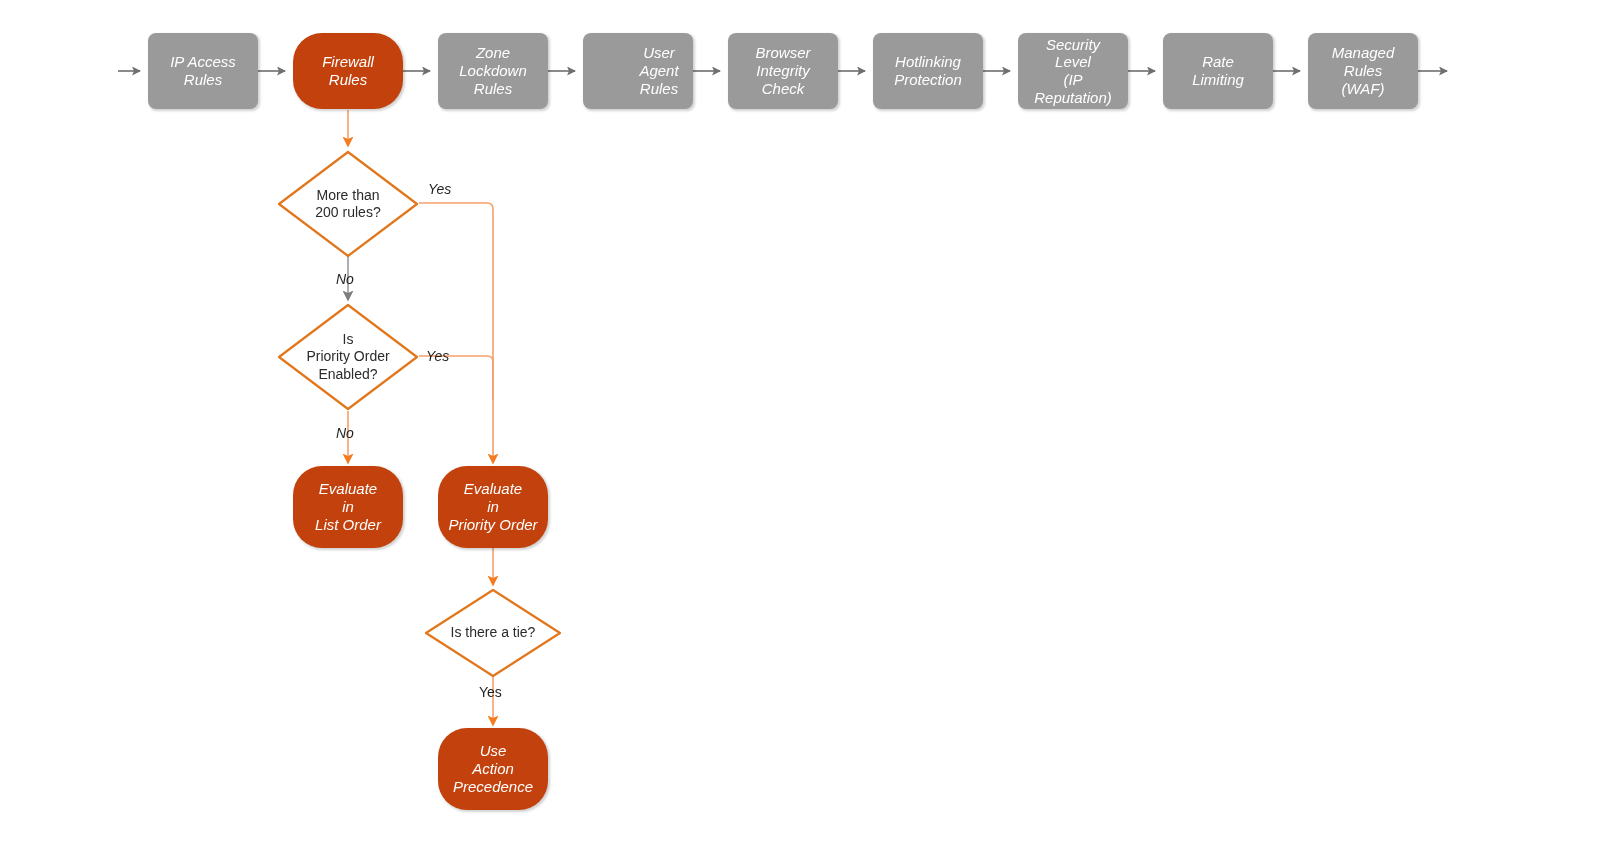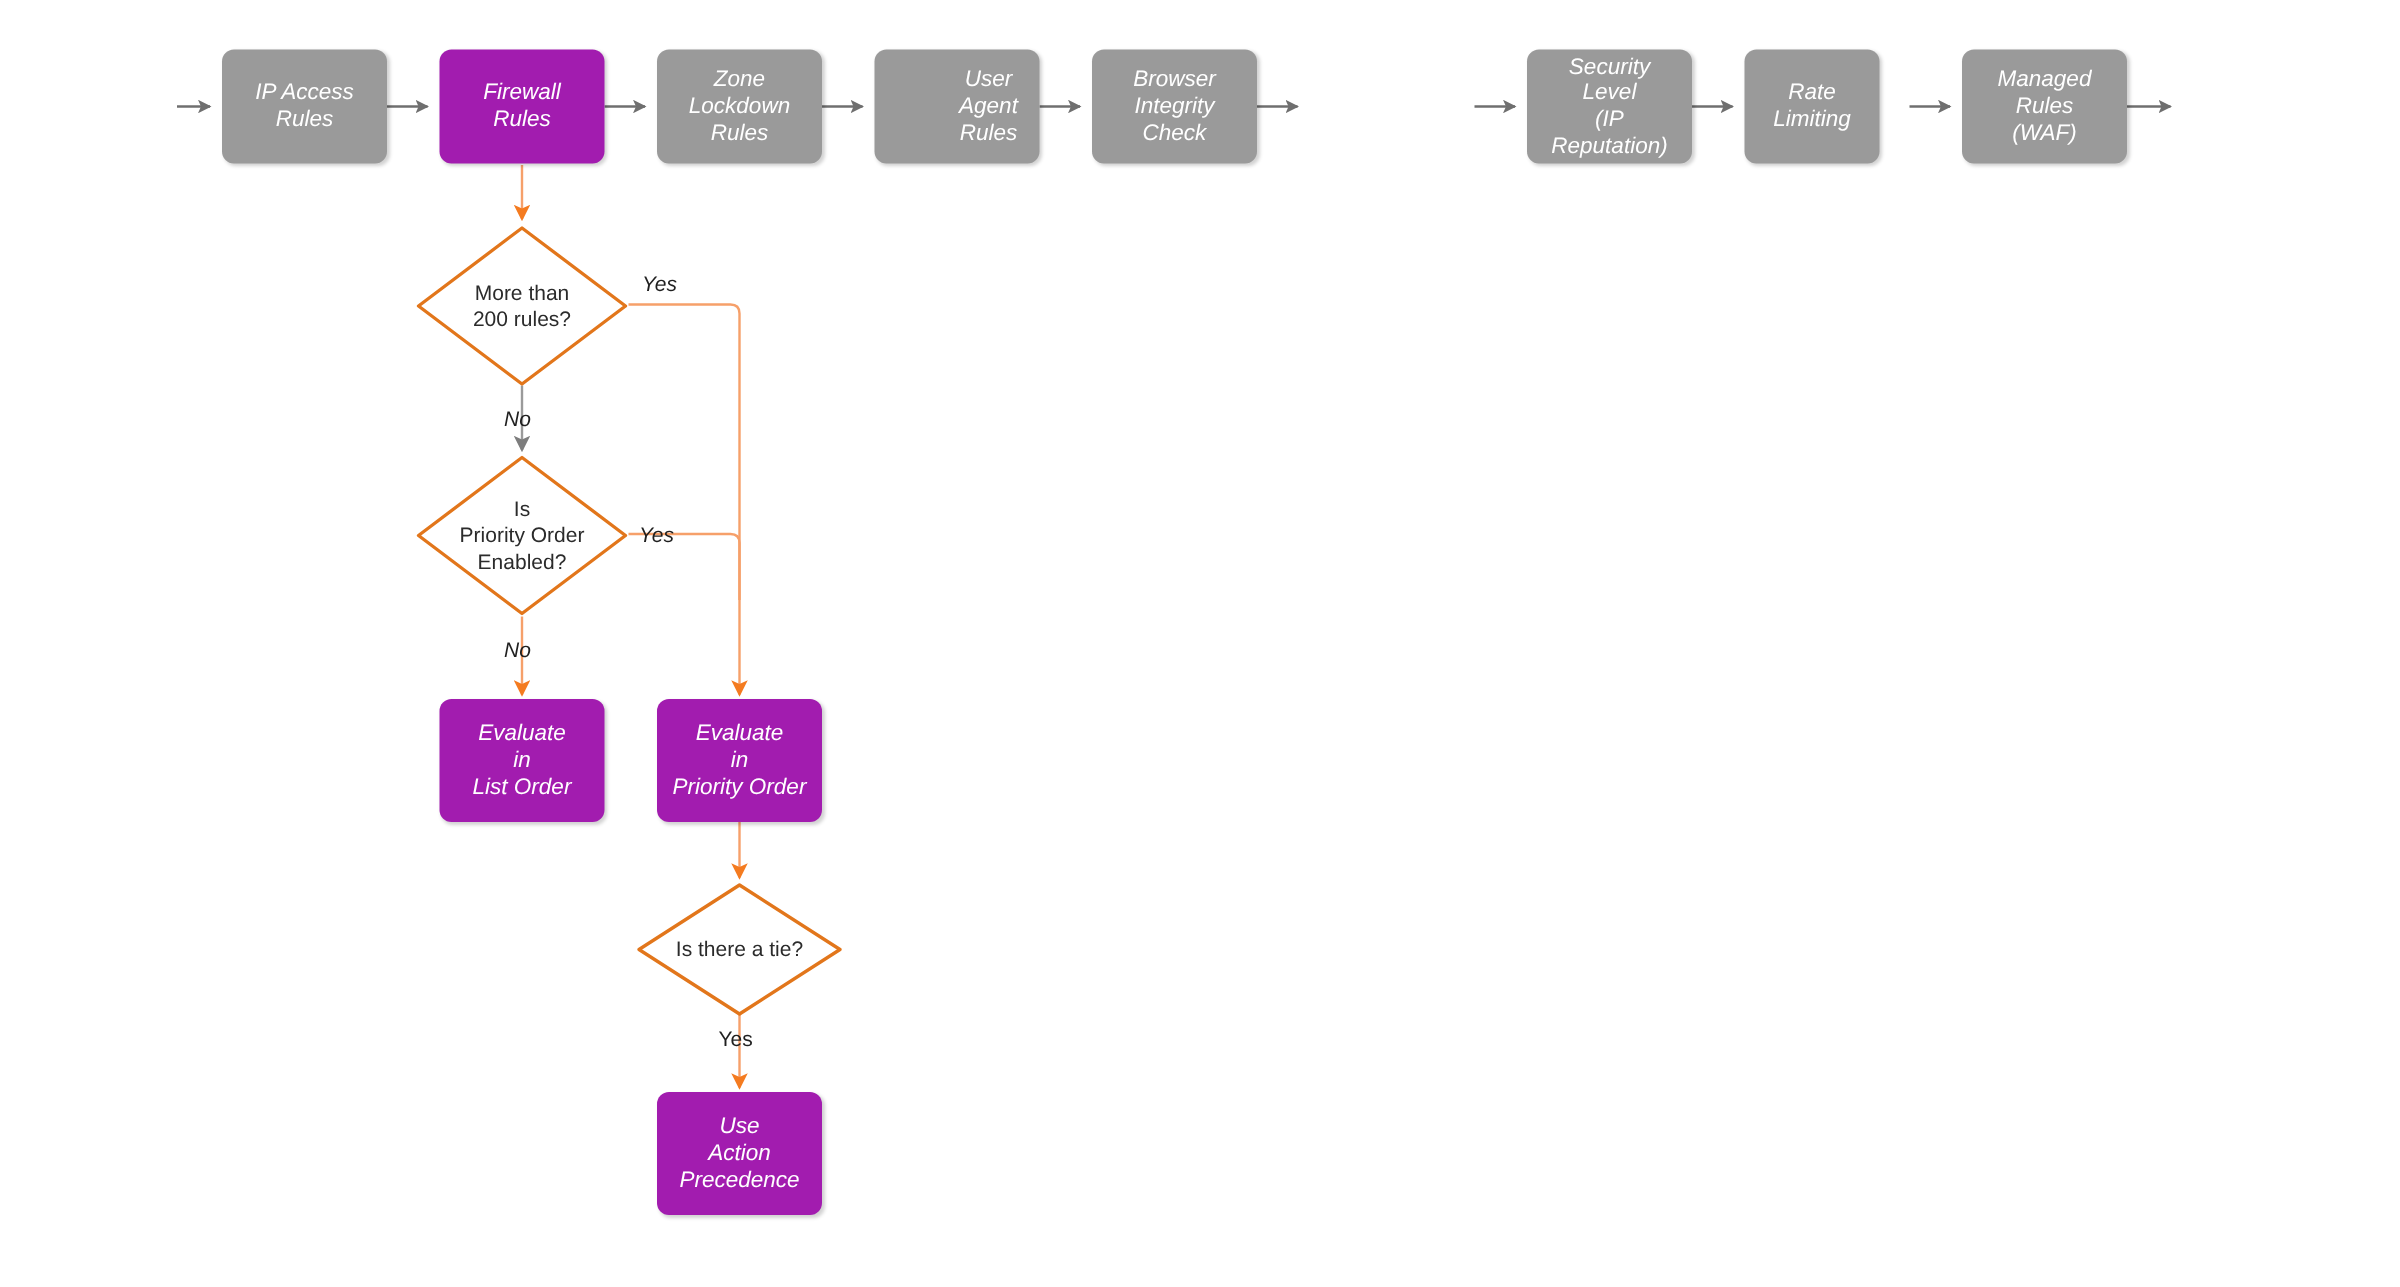--- a/index.html
+++ b/index.html
@@ -40,21 +40,21 @@
   
   .proc {
     border-radius: 8px;
     font-style: italic;
     font-size: 15px;
     color: #ffffff;
     padding: 4px 6px;
     box-shadow: 1.5px 1.5px 2.5px rgba(0,0,0,0.18);
   }
   .proc.gray   { background: #9a9a9a; }
-  .proc.orange { background: #a21caf; }
+  .proc.orange { background: #c2410c; border-radius: 29px; }
 
   
   .circle {
     border-radius: 50%;
     font-style: italic;
     font-weight: bold;
     font-size: 15px;
   }
   .circle.outline {
     background: #ffffff;
@@ -180,30 +180,36 @@
   </div>
 
   <div class="node proc gray" style="left:728px; top:33px; width:110px; height:76px;">
     <span>
       <span>Browser</span><br>
       <span>Integrity</span><br>
       <span>Check</span>
     </span>
   </div>
 
+  <div class="node proc gray" style="left:873px; top:33px; width:110px; height:76px;">
+    <span>
+      <span>Hotlinking</span><br>
+      <span>Protection</span>
+    </span>
+  </div>
 
   <div class="node proc gray" style="left:1018px; top:33px; width:110px; height:76px;justify-content:flex-end;">
     <span>
       <span>Security</span><br>
       <span>Level</span><br>
       <span>(IP Reputation)</span>
     </span>
   </div>
 
-  <div class="node proc gray" style="left:1163px; top:33px; width:90px; height:76px;">
+  <div class="node proc gray" style="left:1163px; top:33px; width:110px; height:76px;">
     <span>
       <span>Rate</span><br>
       <span>Limiting</span>
     </span>
   </div>
 
   <div class="node proc gray" style="left:1308px; top:33px; width:110px; height:76px;">
     <span>
       <span>Managed</span><br>
       <span>Rules</span><br>

